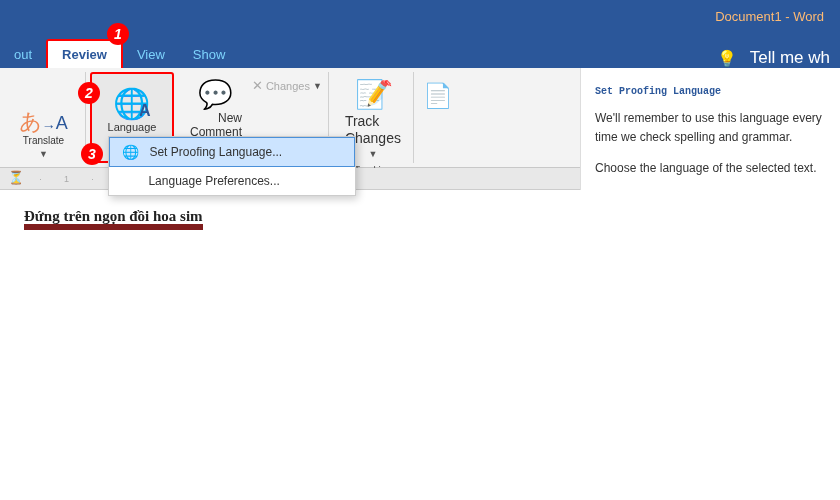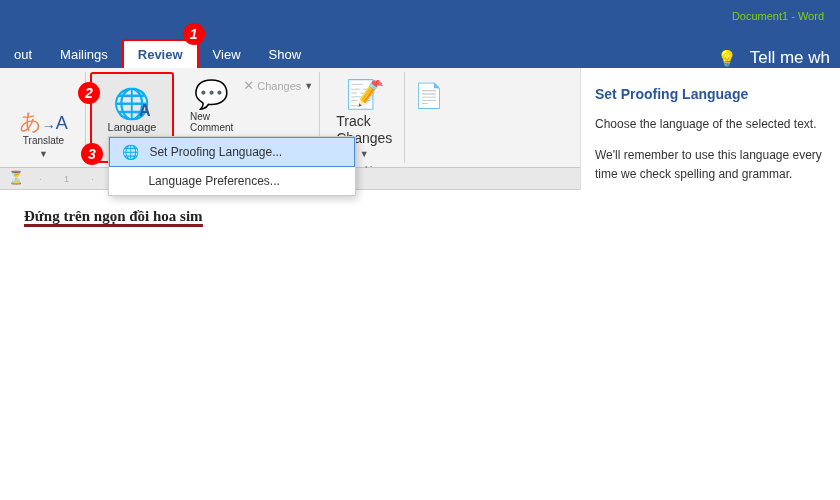--- a/index.html
+++ b/index.html
@@ -16,21 +16,21 @@
       background: #2b579a;
       height: 32px;
       display: flex;
       align-items: center;
       justify-content: flex-end;
       padding-right: 16px;
       color: white;
       font-size: 13px;
     }
     .ribbon-tab {
-      color: #ffffff;
+      color: #7dd3fc;
       font-size: 13px;
       padding: 6px 14px;
       cursor: pointer;
       border-radius: 3px 3px 0 0;
       position: relative;
     }
     .ribbon-tab.active {
       background: #fff;
       color: #2b579a;
       font-weight: 600;
@@ -180,24 +180,25 @@
       width: 260px;
       height: 350px;
       background: white;
       border-left: 1px solid #ddd;
       padding: 16px 14px;
       font-size: 12.5px;
       color: #222;
       line-height: 1.5;
     }
     .help-panel-title {
-      font-size: 14px;
+      font-size: 10px;
       font-weight: 700;
       color: #2b579a;
       margin-bottom: 10px;
+      font-family: Liberation Mono, monospace;
     }
     .help-panel-text {
       font-size: 12px;
       color: #333;
       line-height: 1.6;
       margin-bottom: 12px;
     }
 
     
     .step-badge {
@@ -254,29 +255,26 @@
 
     
     .ribbon-outer {
       overflow: hidden;
     }
   </style>
 </head>
 <body>
 
 <div class="title-bar">
-  <span style="color:#84cc16; font-size:11px;">Document1 - Word</span>
+  <span style="color:#fdba74; font-size:13px;">Document1 - Word</span>
 </div>
 
 <div class="full-tab-row">
   <div class="ribbon-tab">
     <span>out</span>
-  </div>
-  <div class="ribbon-tab">
-    <span>Mailings</span>
   </div>
   <div class="ribbon-tab active tab-highlight pos-rel" style="background:white; color:#2b579a; font-weight:600; border:2.5px solid red; border-bottom:none; border-radius:3px 3px 0 0;">
     
     <div class="step-badge" style="top:-18px; right:-8px; z-index:200; font-style:italic;">
       <span>1</span>
     </div>
     <span>Review</span>
   </div>
   <div class="ribbon-tab">
     <span>View</span>
@@ -316,21 +314,21 @@
       <div class="btn-label" style="font-size:11px; color:#333;">Language</div>
       <div class="dropdown-arrow">▼</div>
     </div>
   </div>
 
   <div class="ribbon-group" style="flex-direction:column; min-width:120px; padding:2px 6px;">
     <div style="display:flex; flex-direction:row; gap:4px; align-items:flex-start; flex:1;">
 
       <div class="comment-btn-large">
         <div style="font-size:28px; color:#2b579a;">💬</div>
-        <div class="btn-label" style="font-size:10px; text-align:left; color:#333;">New<br>Comment</div>
+        <div class="btn-label" style="font-size:12px; text-align:right; color:#333;">New<br>Comment</div>
       </div>
 
       <div style="display:flex; flex-direction:column; align-items:flex-start; padding-top:4px; gap:2px;">
         <div style="font-size:11px; color:#aaa; display:flex; align-items:center; gap:3px;">
           <span style="font-size:13px; color:#aaa;">✕</span>
           <span>Changes</span>
           <span class="dropdown-arrow">▼</span>
         </div>
       </div>
     </div>
@@ -396,21 +394,21 @@
       <span>·</span>
       <span>·</span>
       <span>3</span>
   </div>
 
   <span style="position:absolute; left:8px; top:2px; font-size:13px; color:#888;">⏳</span>
 </div>
 
 <div class="help-panel">
   <div class="help-panel-title">Set Proofing Language</div>
+  <div class="help-panel-text">We'll remember to use this language every time we check spelling and grammar.</div>
   <div class="help-panel-text">Choose the language of the selected text.</div>
-  <div class="help-panel-text">We'll remember to use this language every time we check spelling and grammar.</div>
 </div>
 
 <div class="main-area">
   <div class="doc-content" style="padding-top:18px; font-size:15px; font-weight:bold; color:#222; font-family: serif;">
-    <span style="border-bottom: 3px solid #7f1d1d;">Đứng trên ngọn đồi hoa sim</span>
+    <span style="border-bottom: 6px solid #7f1d1d;">Đứng trên ngọn đồi hoa sim</span>
   </div>
 </div>
 
 </body></html>

